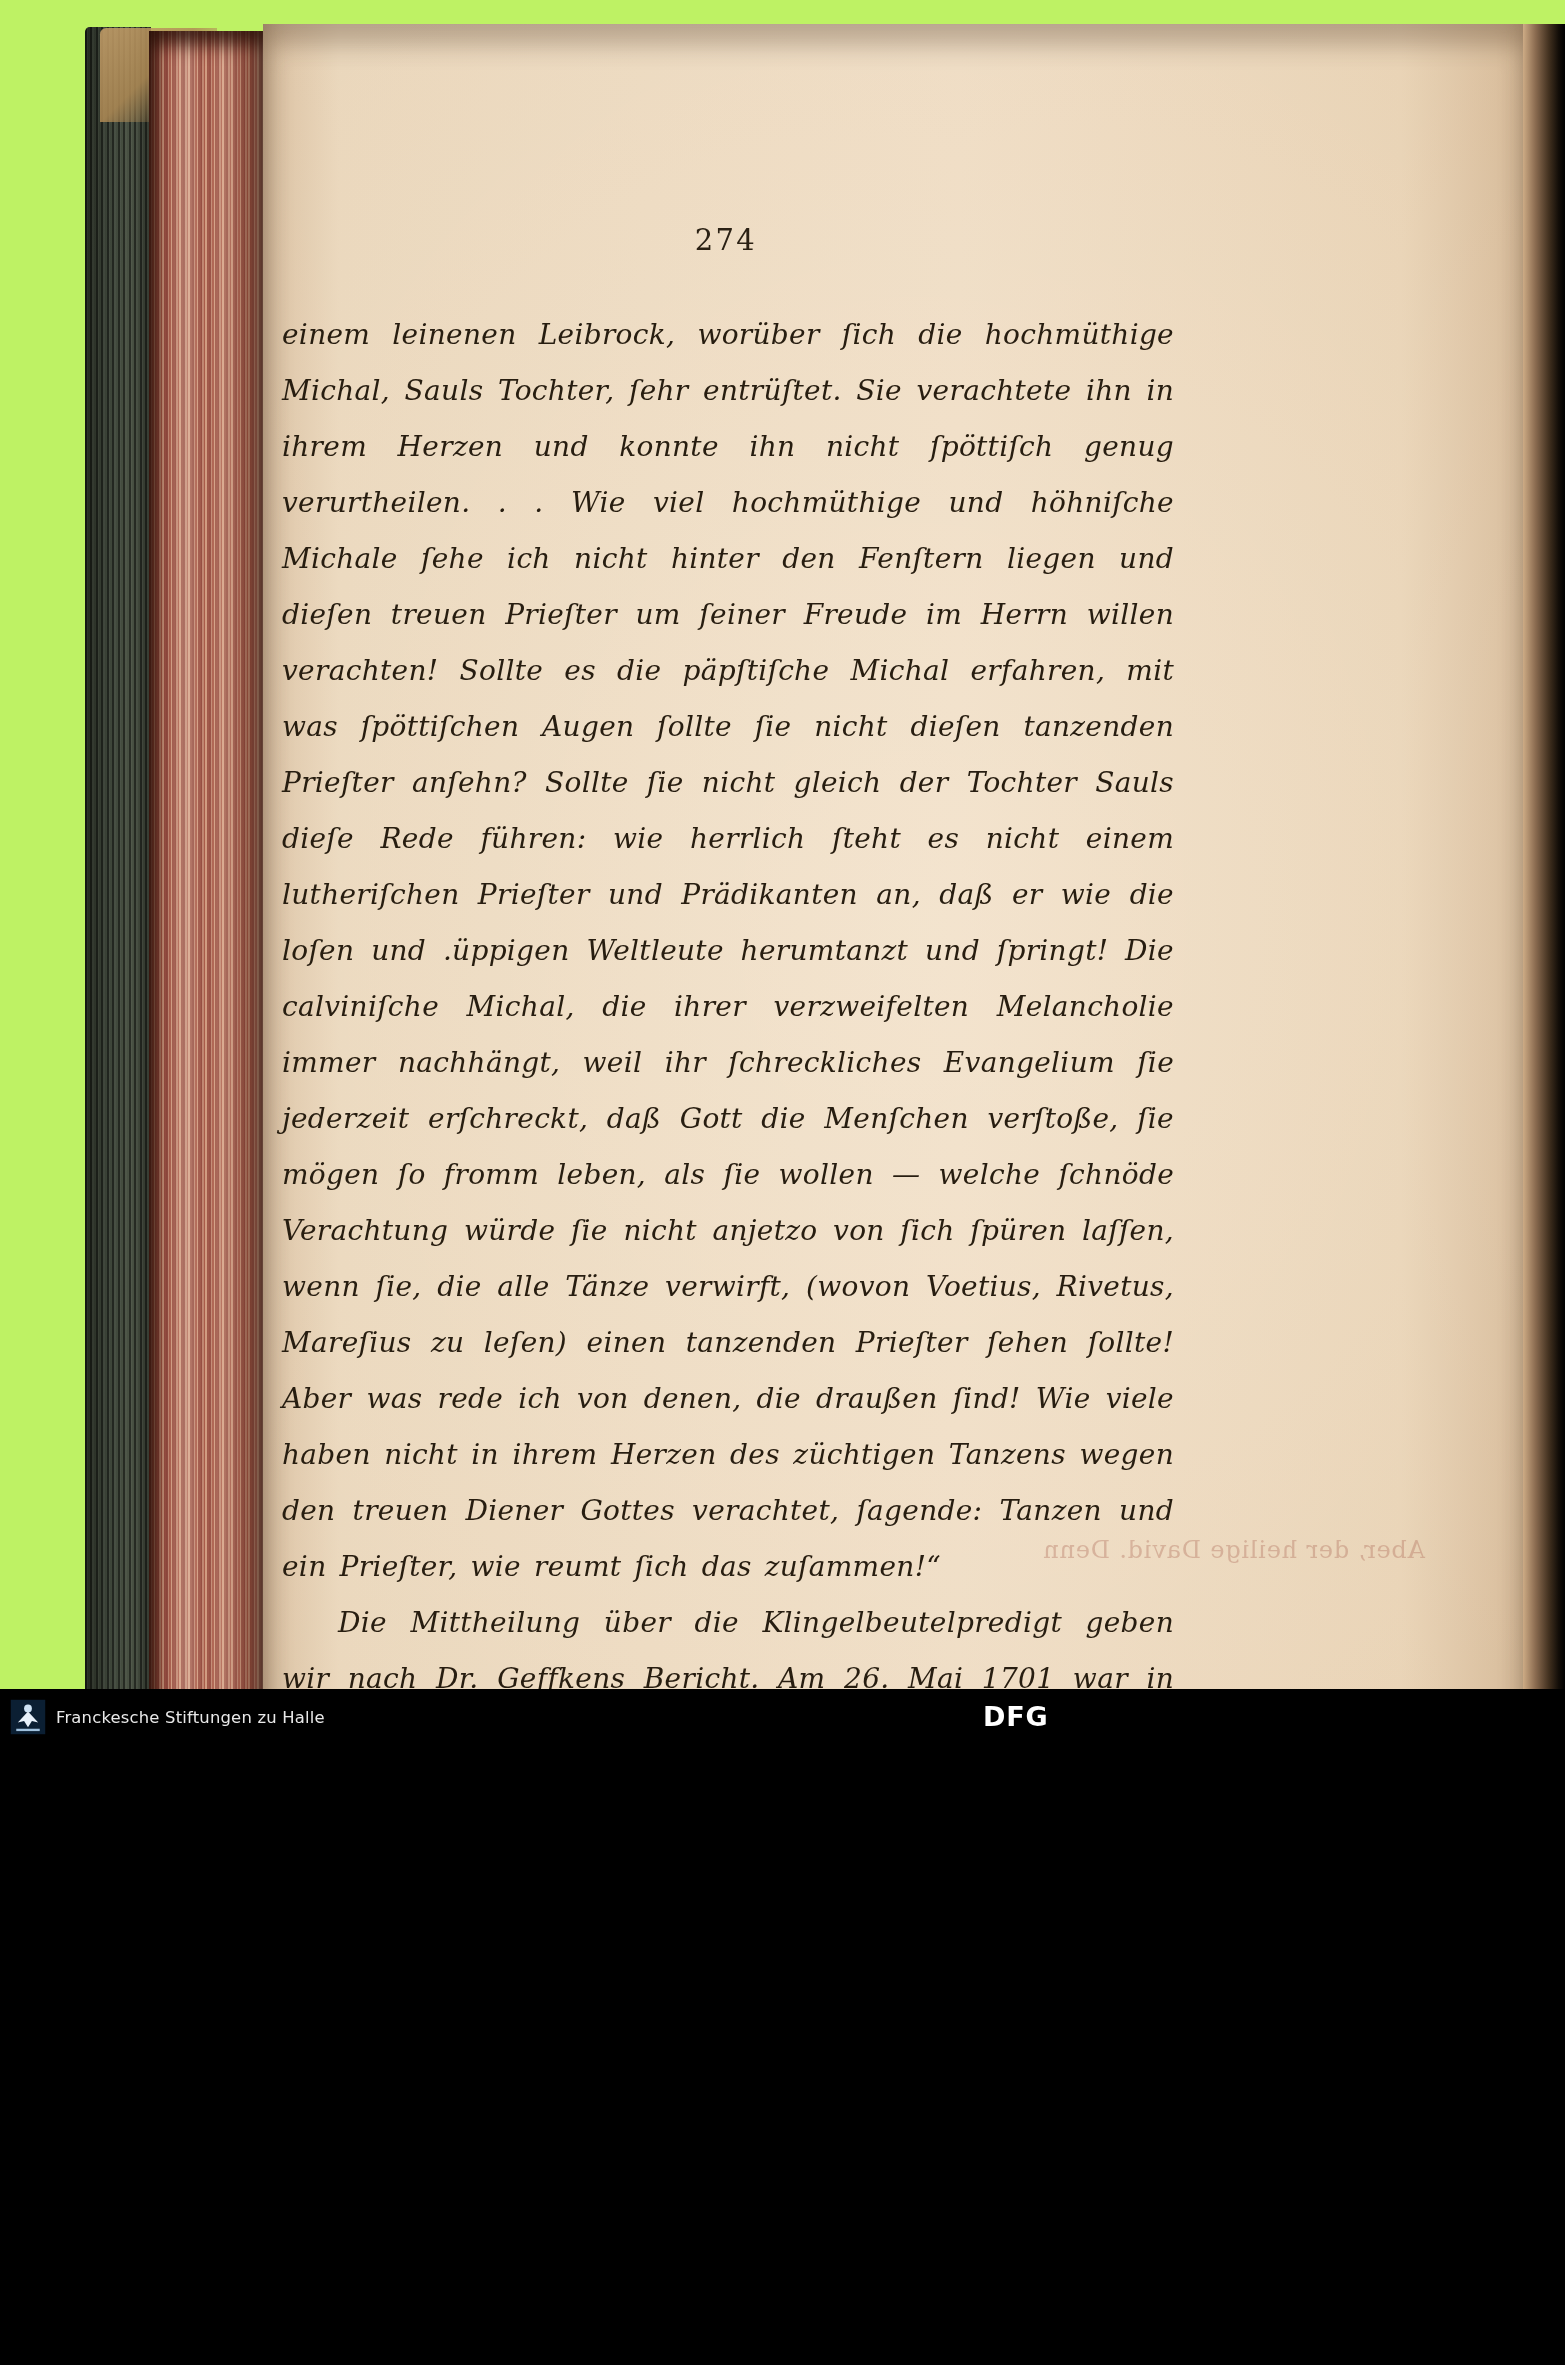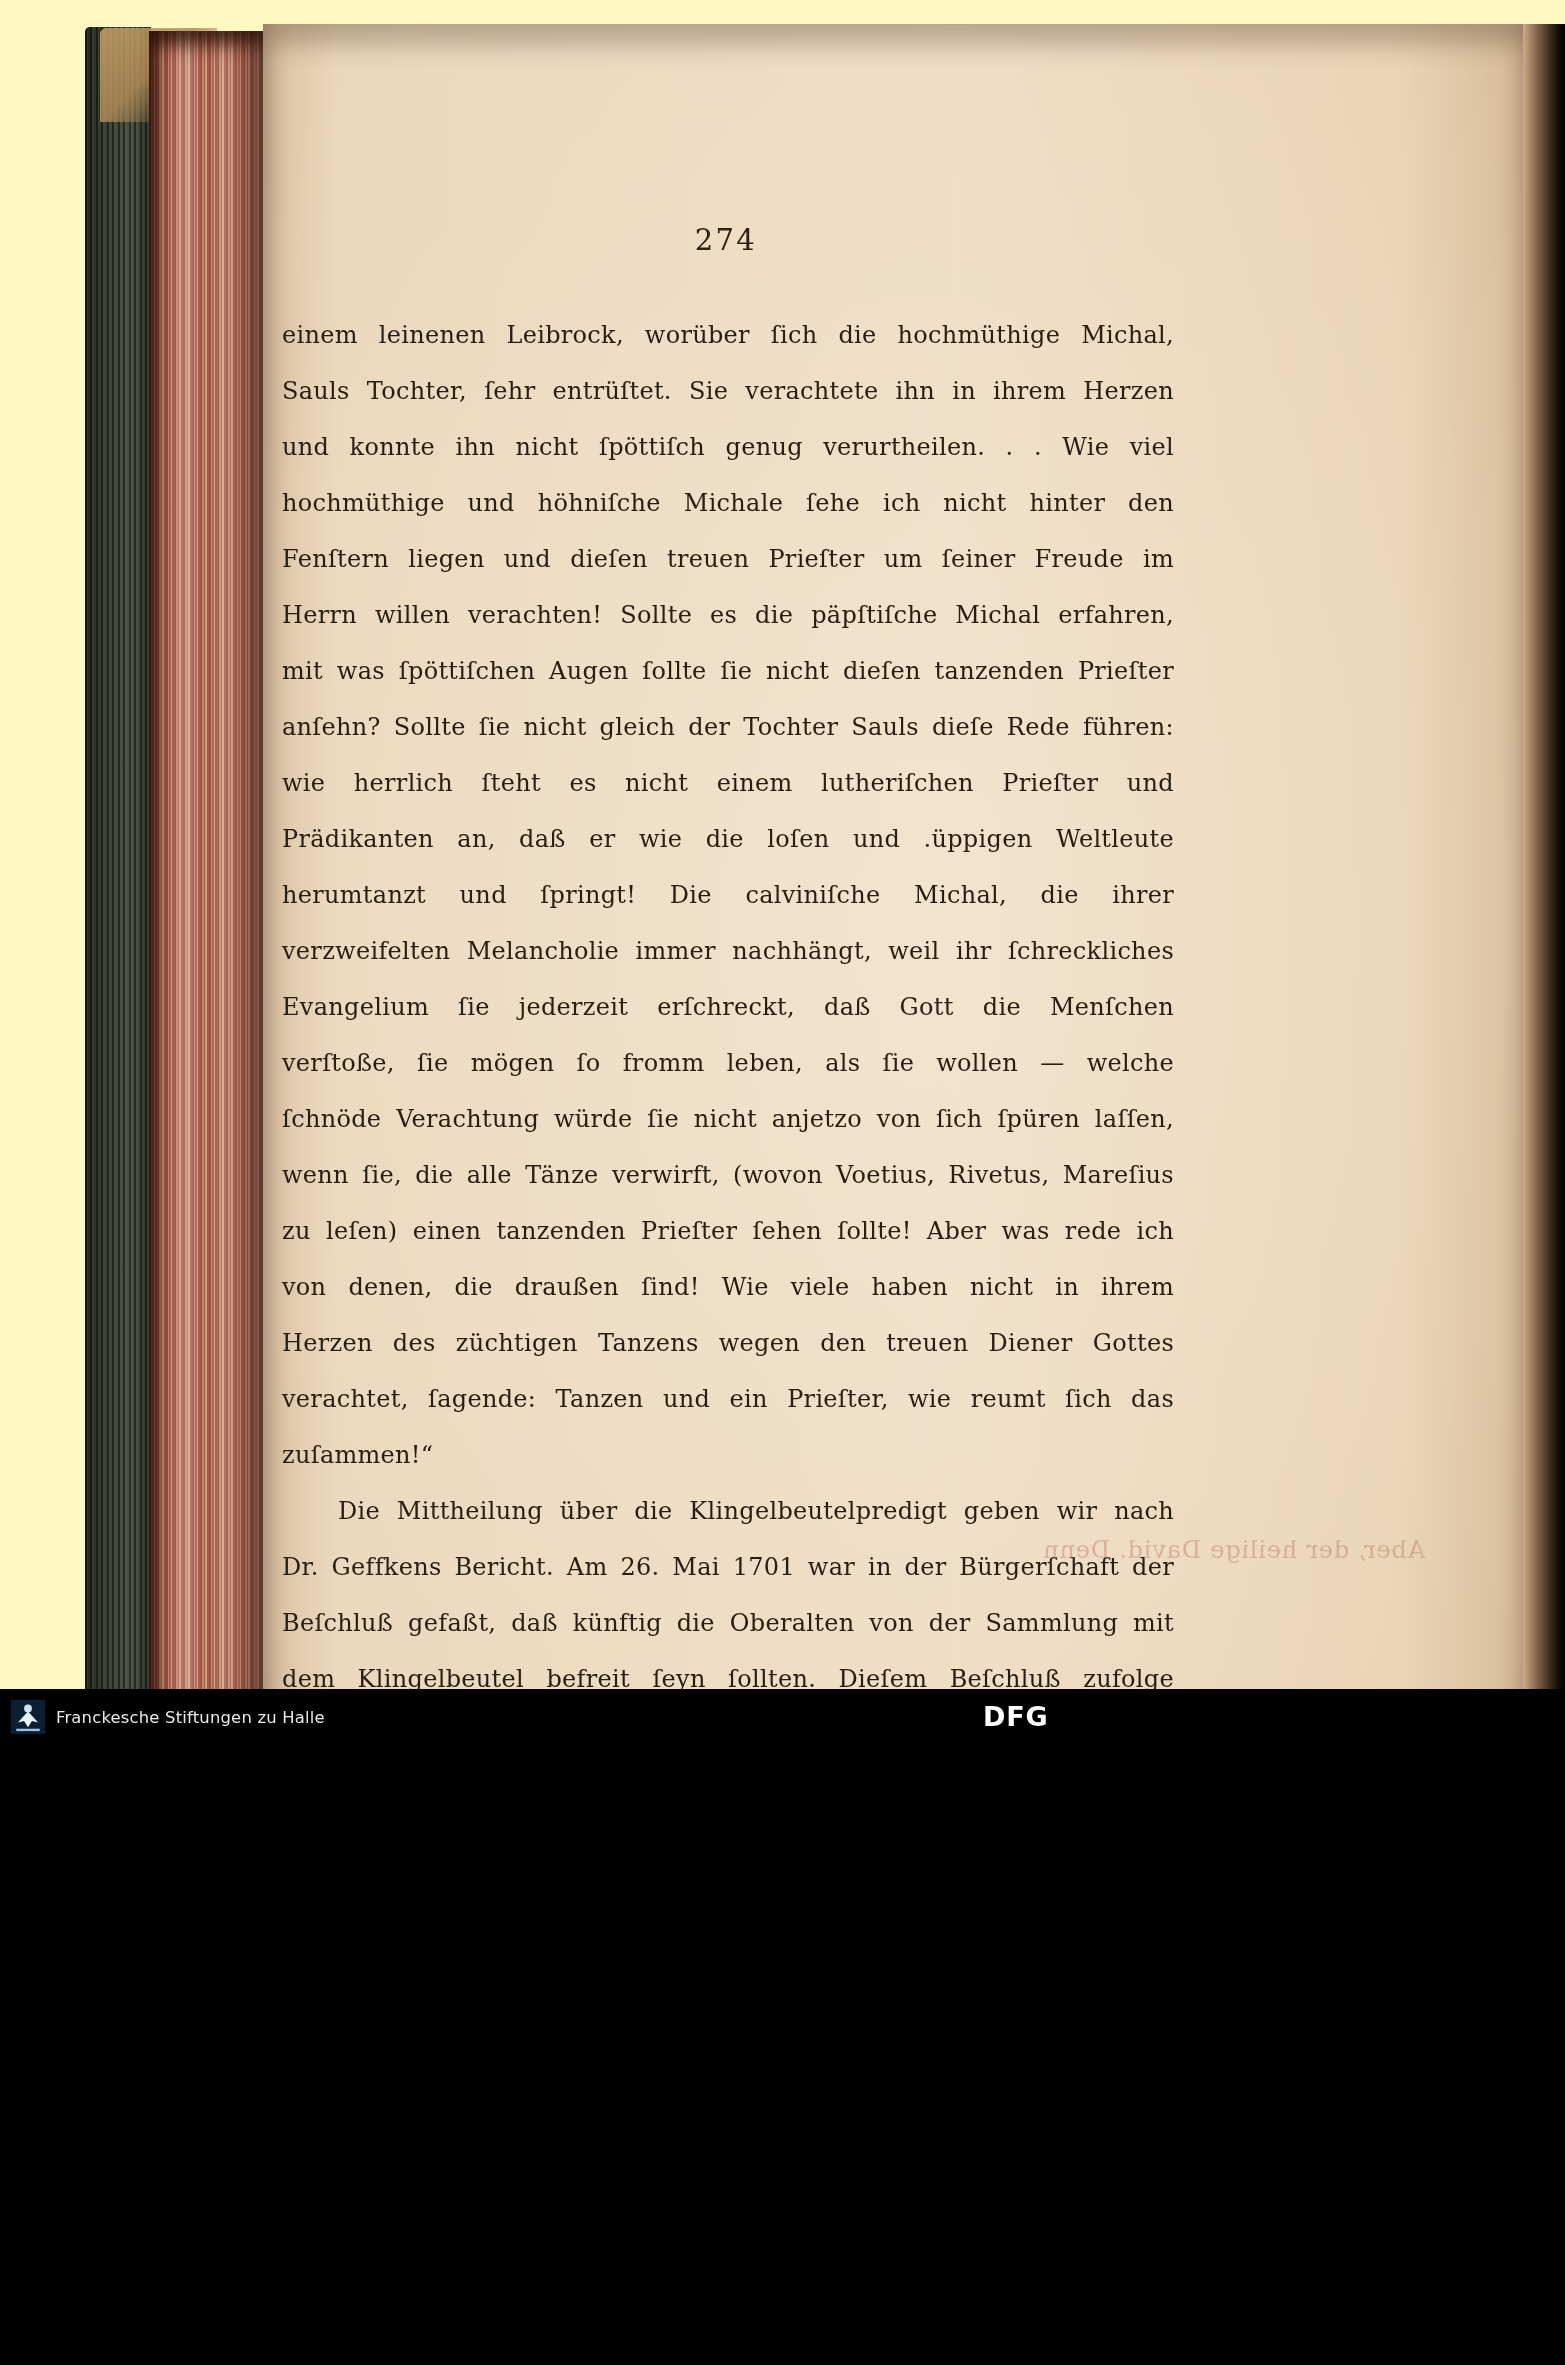--- a/index.html
+++ b/index.html
@@ -1,17 +1,17 @@
 <!DOCTYPE html>
 <html style="font-size:12.5px"><head>
 <meta charset="utf-8">
 <style>
   html,body{margin:0;padding:0;background:#000;}
   .stage{
-    position:relative;width:1566px;height:1744px;background:#fef9c3;overflow:hidden;
+    position:relative;width:1566px;height:1744px;background:#bef264;overflow:hidden;
     font-family:"DejaVu Serif", serif;
   }
   
   .cover{
     position:absolute;left:85px;top:27px;width:66px;height:2262px;
     background:
       repeating-linear-gradient(90deg, rgba(0,0,0,.45) 0 1.6px, rgba(255,255,255,.04) 1.6px 3.1px, transparent 3.1px 5.5px),
       linear-gradient(90deg,#23281f 0%, #3c4438 35%, #4a5244 70%, #2c3128 100%);
     border-radius:4.7px 0 0 4.7px;
   }
@@ -49,22 +49,22 @@
     position:absolute;left:1523px;top:23.5px;width:42px;height:2256px;
     background:linear-gradient(90deg,#cdab85 0%, #8a6b50 30%, #41301f 62%, #120d08 85%, #000 100%);
   }
   
   .page-number{
     position:absolute;left:282px;top:223px;width:888px;
     text-align:center;font-size:29px;letter-spacing:2.3px;color:#2b2114;
   }
   .text-col{
     position:absolute;left:282px;top:307px;width:892px;
-    font-size:24px;line-height:56px;text-align:justify;
-    color:#271d10;word-spacing:3.9px;letter-spacing:0.3px;
+    font-size:28px;line-height:56px;text-align:justify;
+    color:#271d10;word-spacing:3.9px;letter-spacing:0.3px;font-style:italic;
   }
   .text-col p{margin:0;}
   .text-col p.indent{text-indent:56px;}
   
   .show-line{
     position:absolute;left:924px;top:1536px;width:501px;
     transform:scaleX(-1);
     font-size:24px;color:rgba(176,110,92,.38);letter-spacing:0.8px;
     text-align:left;pointer-events:none;
   }

